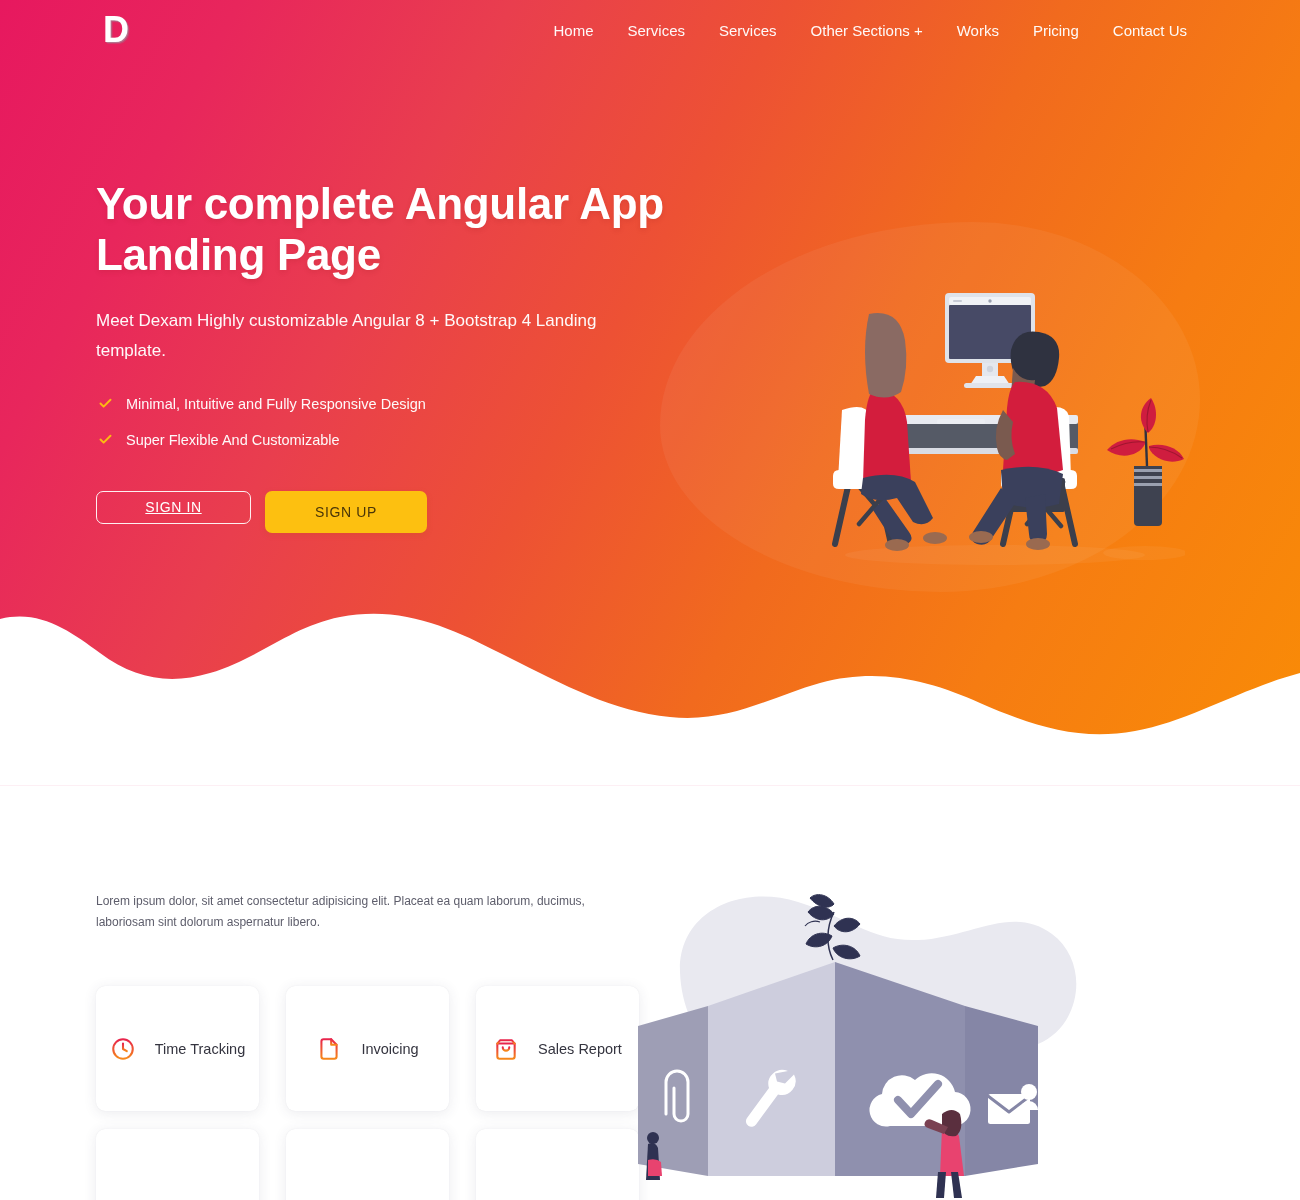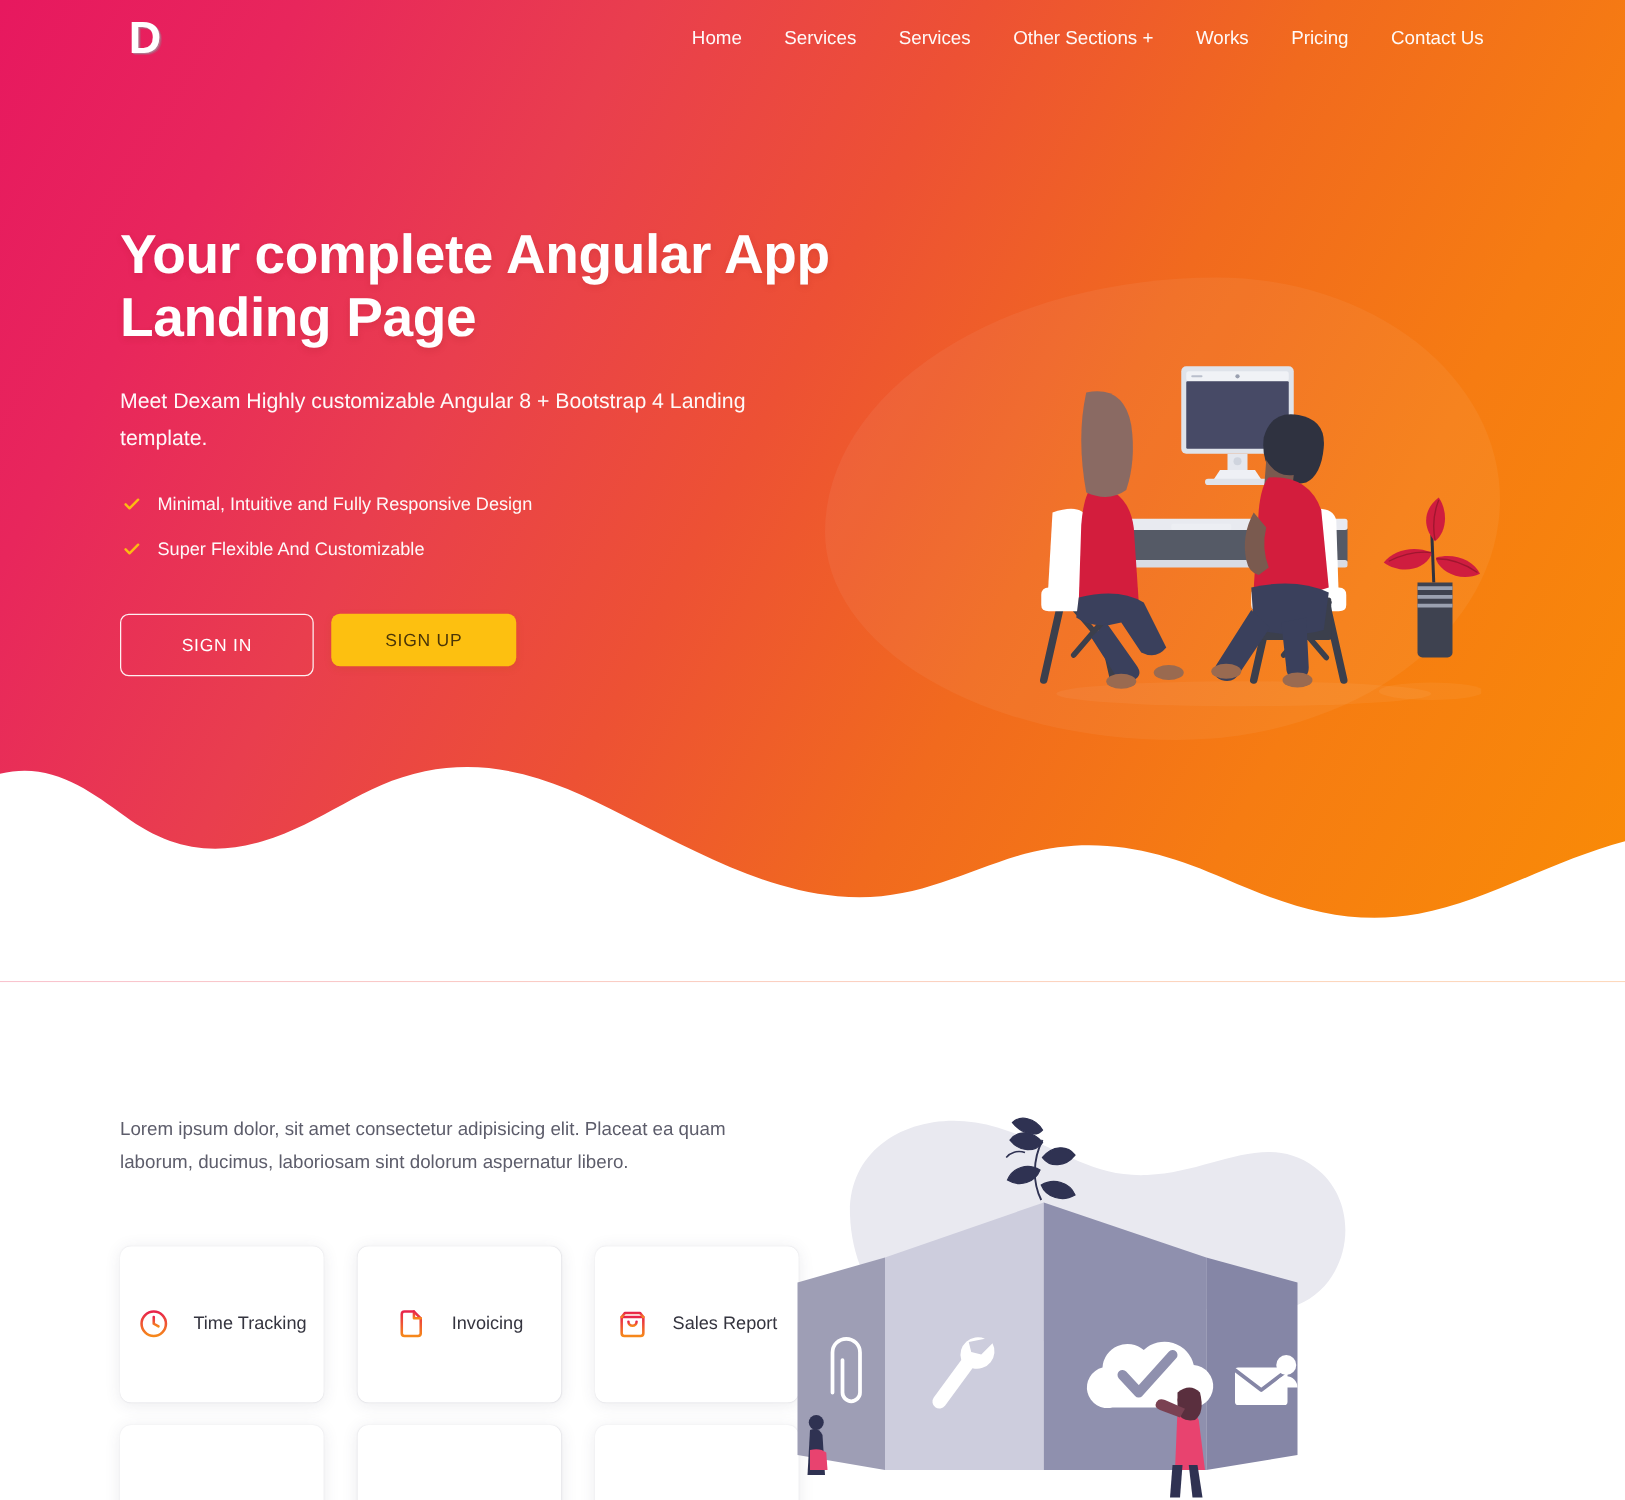--- a/index.html
+++ b/index.html
@@ -100,26 +100,26 @@
   .hero-btns{ margin-top:42px; display:flex; gap:14px; }
   .btn{
     font-size:14px;
     letter-spacing:.6px;
     border-radius:7px;
     display:inline-flex; align-items:center; justify-content:center;
     cursor:pointer;
     font-family:inherit;
   }
   .btn-outline{
-    width:155px; height:50px;
+    width:155px; height:33px;
     border:1px solid rgba(255,255,255,.92);
-    background:transparent; color:#fff;
+    background:transparent; color:#fff;text-decoration:underline;
   }
   .btn-solid{
-    width:148px; height:42px;
+    width:162px; height:42px;
     border:none;
     background:#fdc010; color:#4a3508;
     box-shadow:0 2px 6px rgba(170,90,0,.16);
   }
 
   .hero-art{
     position:absolute;
     left:745px; top:270px;
     width:440px; height:300px;
     z-index:5;
@@ -150,21 +150,21 @@
   .features-inner{ display:flex; }
   .feat-left{ width:600px; padding-left:96px; }
   h2.sec-title{
     font-size:27px;
     color:#2b2b36;
     font-weight:700;
     letter-spacing:-0.2px;
   }
   .sec-desc{
     margin-top:17px;
-    font-size:15px;
+    font-size:12px;
     line-height:1.72;
     color:#5d5d6b;
     max-width:552px;
   }
   .card-grid{
     margin-top:54px;
     display:grid;
     grid-template-columns:repeat(3,163px);
     gap:18px 27px;
   }

